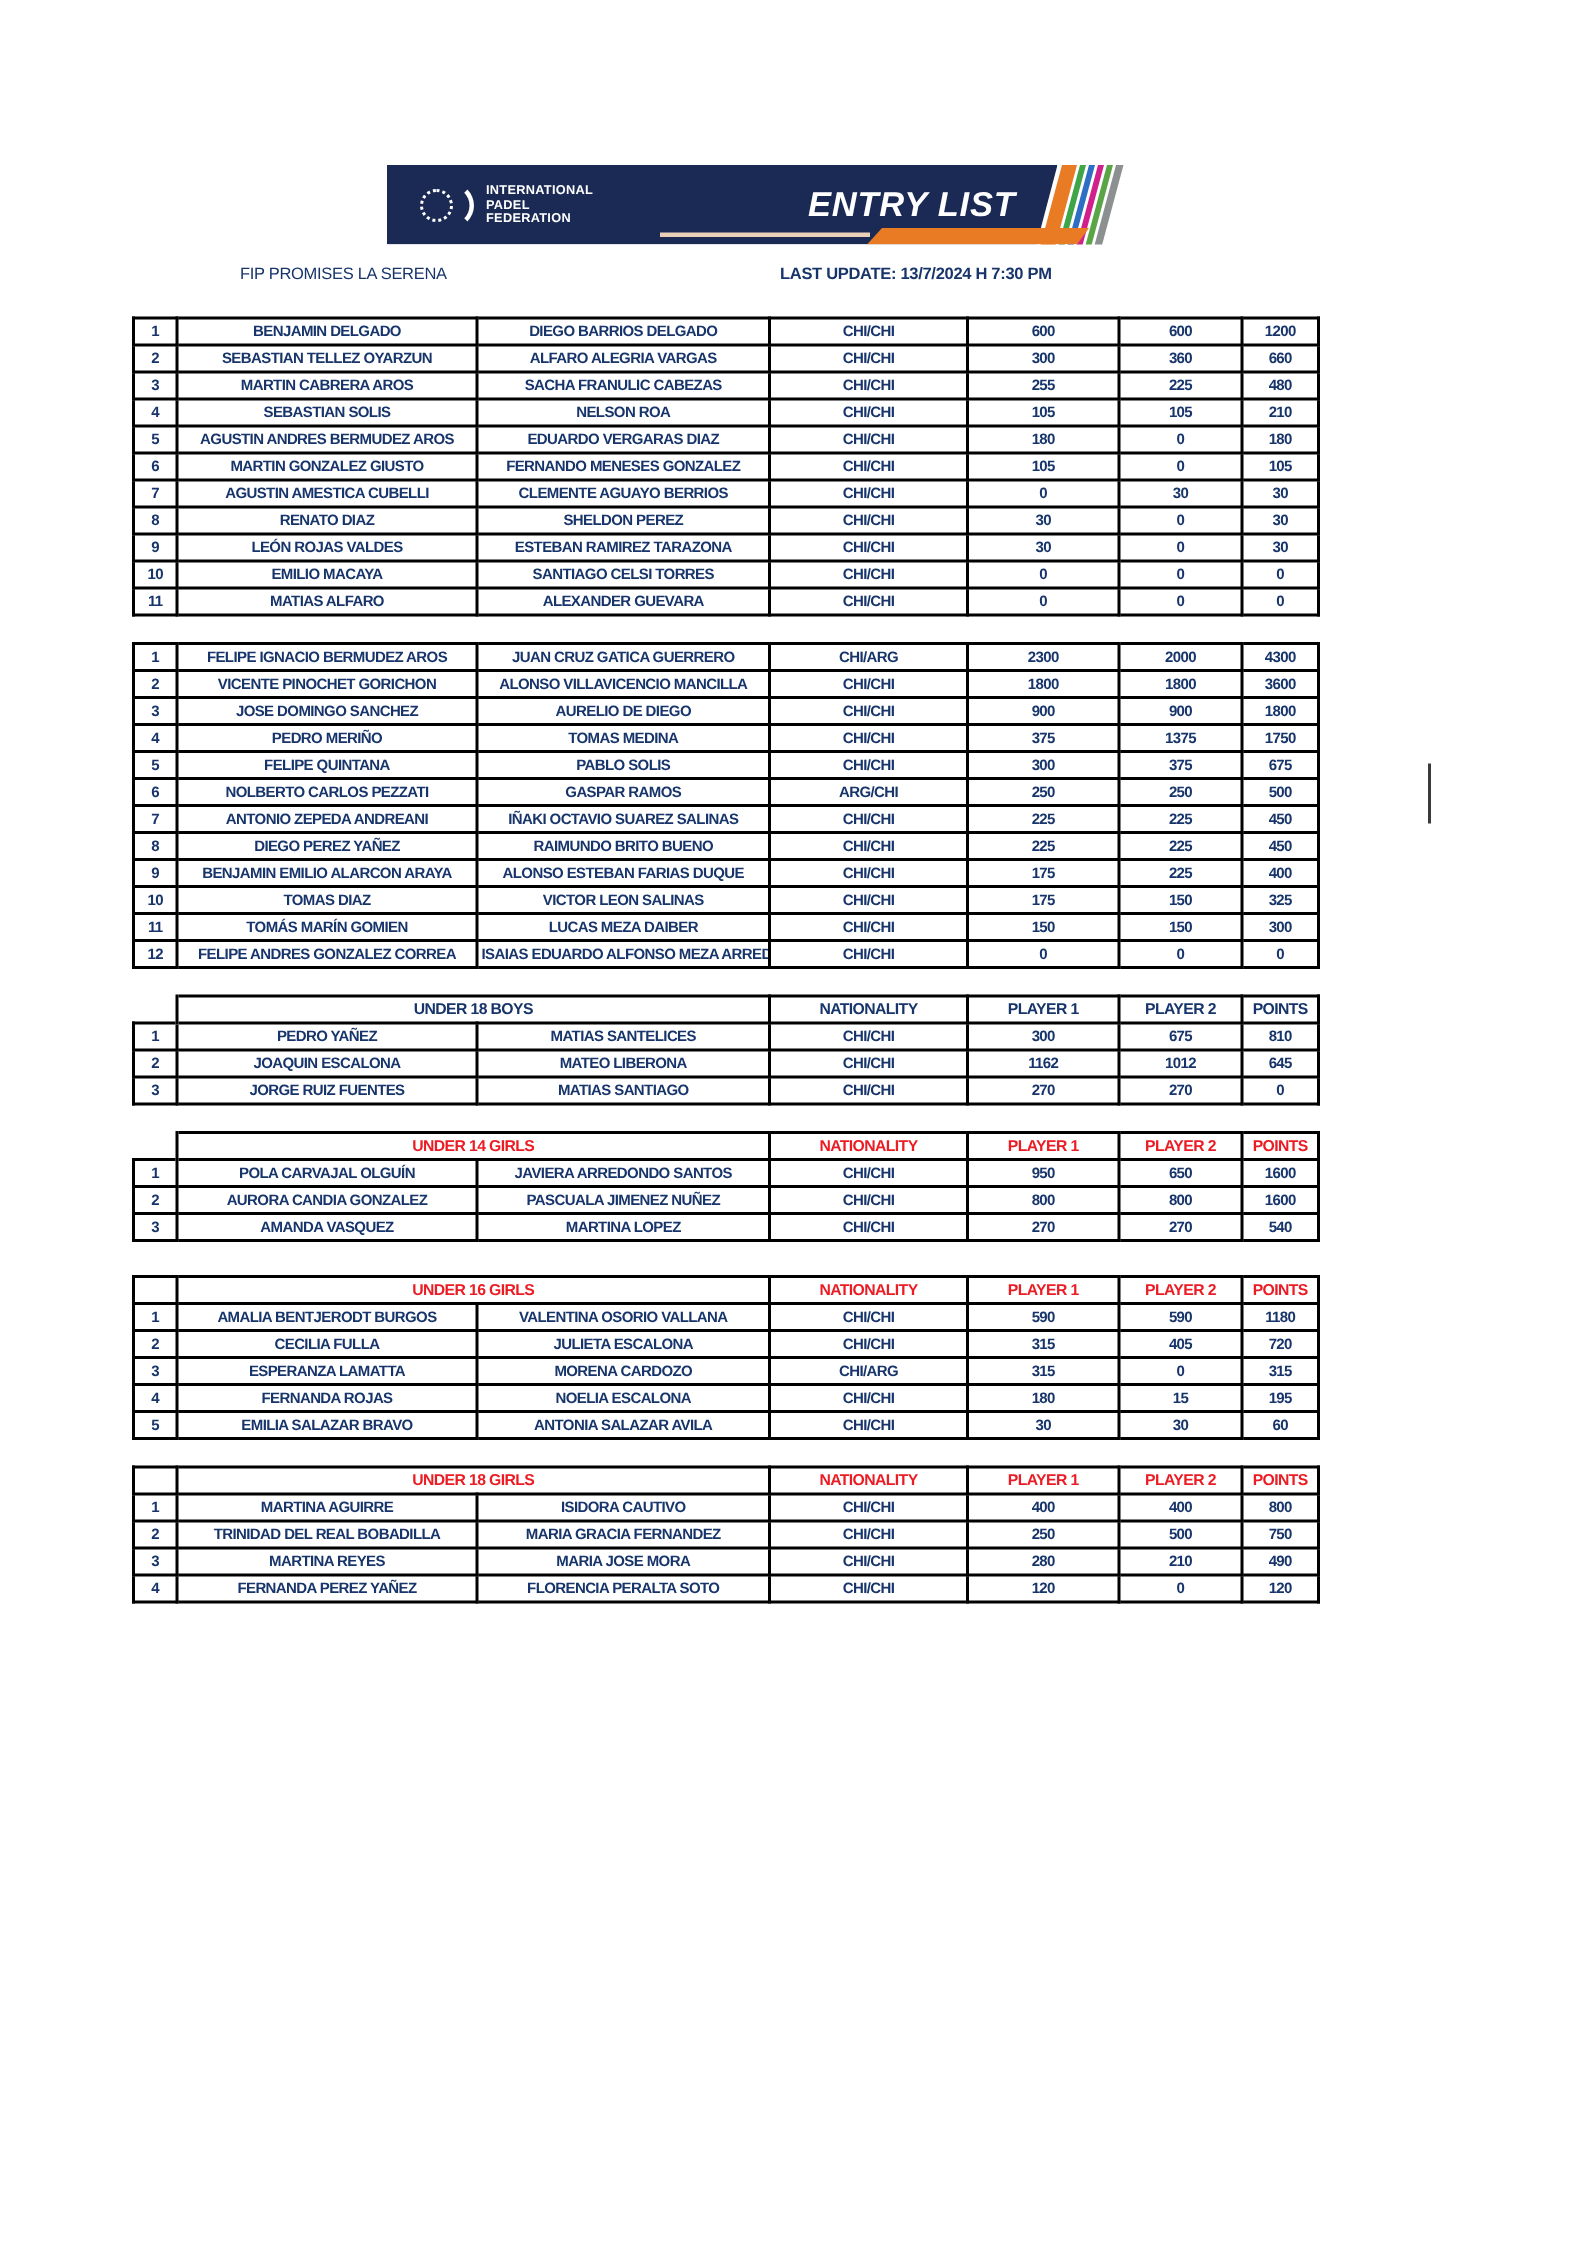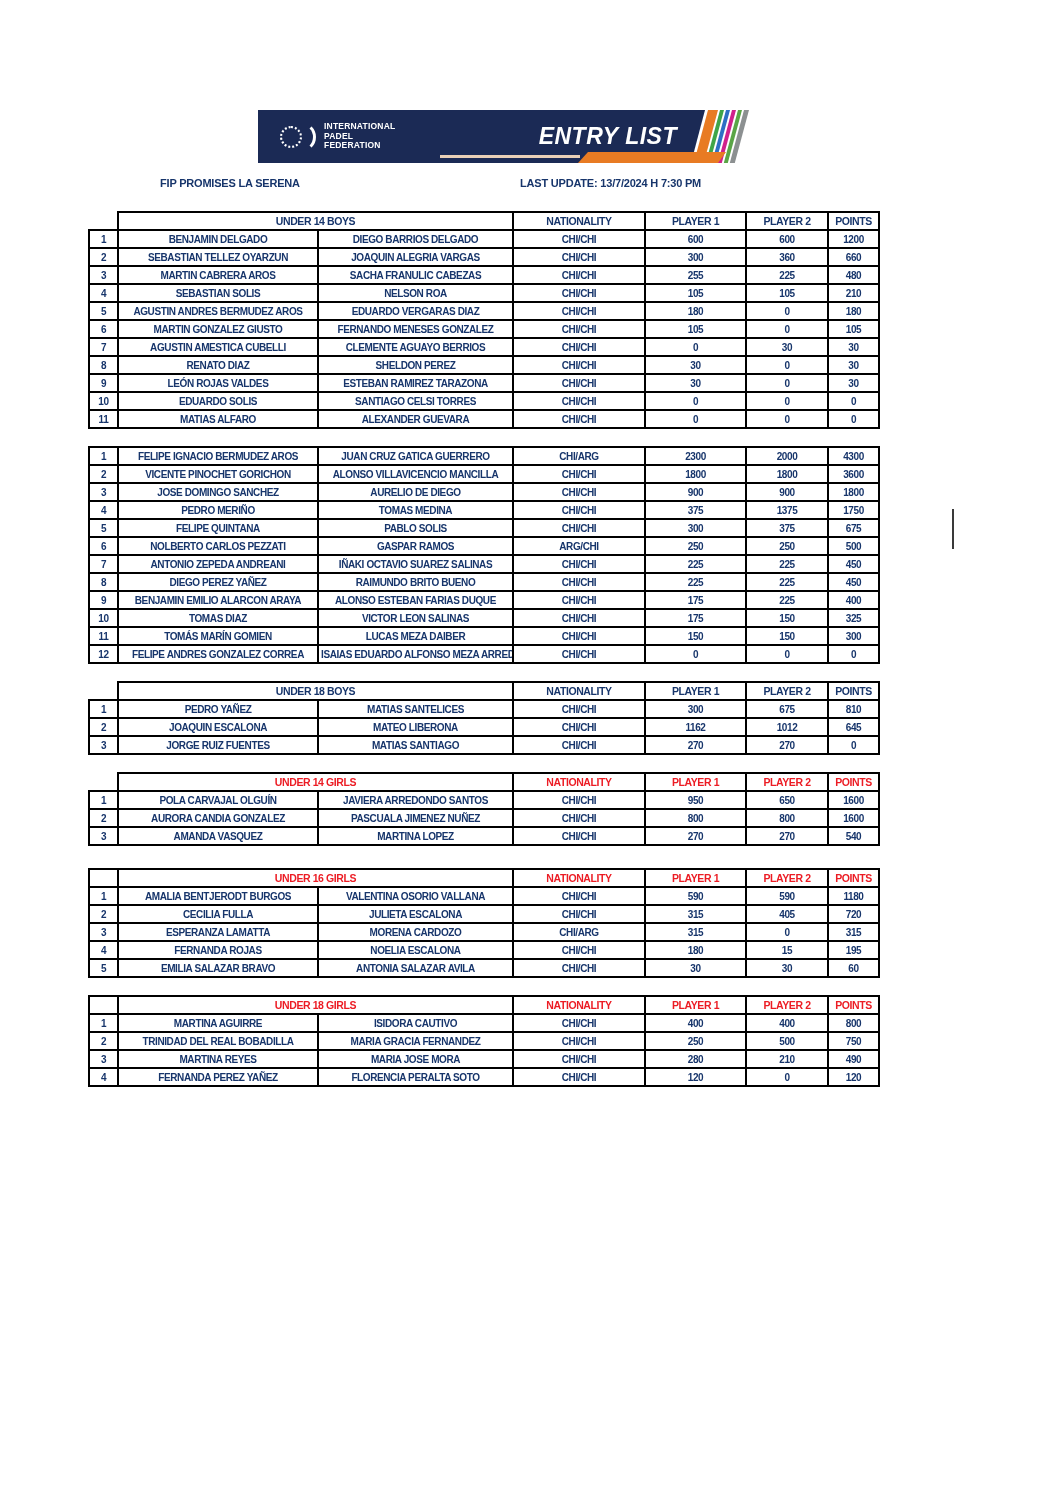--- a/index.html
+++ b/index.html
@@ -51,21 +51,21 @@
     background:var(--orange);
     clip-path:polygon(10px 0,100% 0,calc(100% - 8px) 100%,0 100%);
   }
   .pale-line{
     position:absolute;left:440px;top:155px;width:140px;height:3px;
     background:#e9d0b8;
   }
   
   .event-name{
     position:absolute;left:160px;top:177px;color:var(--navy-text);
-    font-weight:bold;font-size:11px;letter-spacing:-0.2px;white-space:nowrap;
+    font-weight:normal;font-size:11px;letter-spacing:-0.2px;white-space:nowrap;
   }
   .last-update{
     position:absolute;left:520px;top:177px;color:var(--navy-text);
     font-weight:bold;font-size:11px;letter-spacing:-0.2px;white-space:nowrap;text-align:center;
   }
   
   .tables{position:absolute;left:88px;top:211px;width:790px;}
   table.entry-table{
     border-collapse:collapse;table-layout:fixed;width:790px;
     margin:0 0 17px 0;
@@ -121,43 +121,35 @@
     <colgroup>
       <col style="width:29px">
         <col style="width:200px">
         <col style="width:195px">
       <col style="width:132px">
         <col style="width:101px">
         <col style="width:82px">
       <col style="width:51px">
     </colgroup>
     <tbody>
-      <tr class="head">
-        <td class="rank-h ghost"></td>
-        <td class="title" colspan="2">UNDER 14 BOYS</td>
-        <td>NATIONALITY</td>
-        <td>PLAYER 1</td>
-        <td>PLAYER 2</td>
-        <td>POINTS</td>
-      </tr>
 
   <tr>
     <td class="rank">1</td>
     <td>BENJAMIN DELGADO</td>
     <td>DIEGO BARRIOS DELGADO</td>
     <td>CHI/CHI</td>
     <td>600</td>
     <td>600</td>
     <td>1200</td>
   </tr>
 
   <tr>
     <td class="rank">2</td>
     <td>SEBASTIAN TELLEZ OYARZUN</td>
-    <td>JOAQUIN ALEGRIA VARGAS</td>
+    <td>ALFARO ALEGRIA VARGAS</td>
     <td>CHI/CHI</td>
     <td>300</td>
     <td>360</td>
     <td>660</td>
   </tr>
 
   <tr>
     <td class="rank">3</td>
     <td>MARTIN CABRERA AROS</td>
     <td>SACHA FRANULIC CABEZAS</td>
@@ -222,21 +214,21 @@
     <td>LEÓN ROJAS VALDES</td>
     <td>ESTEBAN RAMIREZ TARAZONA</td>
     <td>CHI/CHI</td>
     <td>30</td>
     <td>0</td>
     <td>30</td>
   </tr>
 
   <tr>
     <td class="rank">10</td>
-    <td>EDUARDO SOLIS</td>
+    <td>EMILIO MACAYA</td>
     <td>SANTIAGO CELSI TORRES</td>
     <td>CHI/CHI</td>
     <td>0</td>
     <td>0</td>
     <td>0</td>
   </tr>
 
   <tr>
     <td class="rank">11</td>
     <td>MATIAS ALFARO</td>

